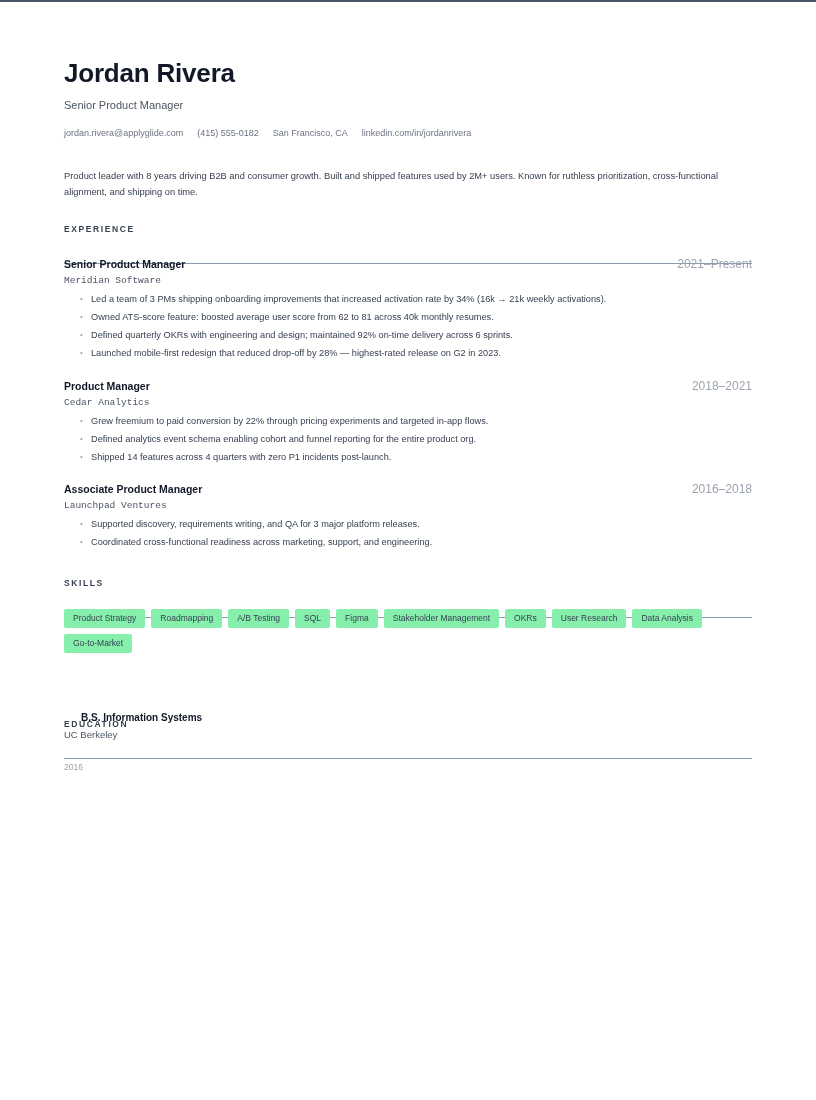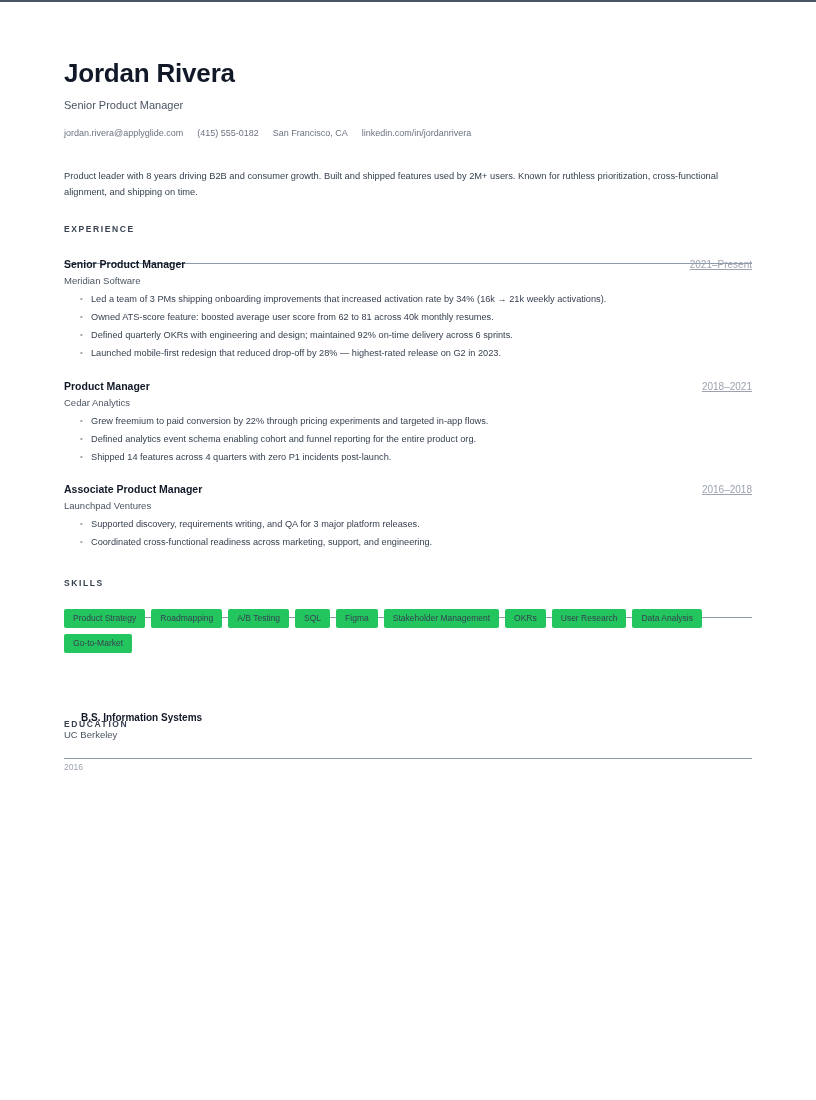--- a/index.html
+++ b/index.html
@@ -38,37 +38,37 @@
     .section-head {
       position: absolute; left: 0; width: 688px;
       font-size: 8.5px; font-weight: 700; letter-spacing: 1.6px;
       color: #374151; line-height: 12px;
       padding-bottom: 28px;
       border-bottom: 1px solid #8b9bab;
     }
     .job { position: absolute; left: 0; width: 688px; }
     .job-row { display: flex; justify-content: space-between; align-items: baseline; }
     .job-role { font-size: 10.5px; font-weight: 700; color: #111827; line-height: 14px; }
-    .job-dates { font-size: 10px; color: #9ca3af; line-height: 12px; text-decoration: underline; }
-    .job-company { font-size: 9.5px; color: #4b5563; margin-top: 4px; line-height: 12px; }
+    .job-dates { font-size: 12px; color: #9ca3af; line-height: 12px; }
+    .job-company { font-size: 9.5px; color: #4b5563; margin-top: 4px; line-height: 12px; font-family: Liberation Mono, monospace; }
     .bullets { list-style: none; margin-top: 3px; }
     .bullets li {
       position: relative; padding-left: 27px;
       font-size: 9.2px; color: #374151; line-height: 18px;
     }
     .bullets li::before {
       content: "•"; position: absolute; left: 16px; top: 0;
       color: #9ca3af; font-size: 8px;
     }
     .skills {
       position: absolute; left: 0; top: 609px; width: 688px;
       display: flex; flex-wrap: wrap; gap: 6px 6px;
     }
     .chip {
-      background: #22c55e; color: #374151;
+      background: #86efac; color: #374151;
       font-size: 8.5px; line-height: 19px; height: 19px;
       padding: 0 9px; border-radius: 2px;
     }
     .edu { position: absolute; left: 0; top: 711px; }
     .edu-degree { font-size: 10px; font-weight: 700; color: #111827; line-height: 14px; padding-left: 17px; }
     .edu-school { font-size: 9.5px; color: #4b5563; margin-top: 4px; line-height: 12px; }
     .edu-year { font-size: 8.5px; color: #9ca3af; margin-top: 20px; line-height: 12px; }
   </style>
 </head>
 <body>

